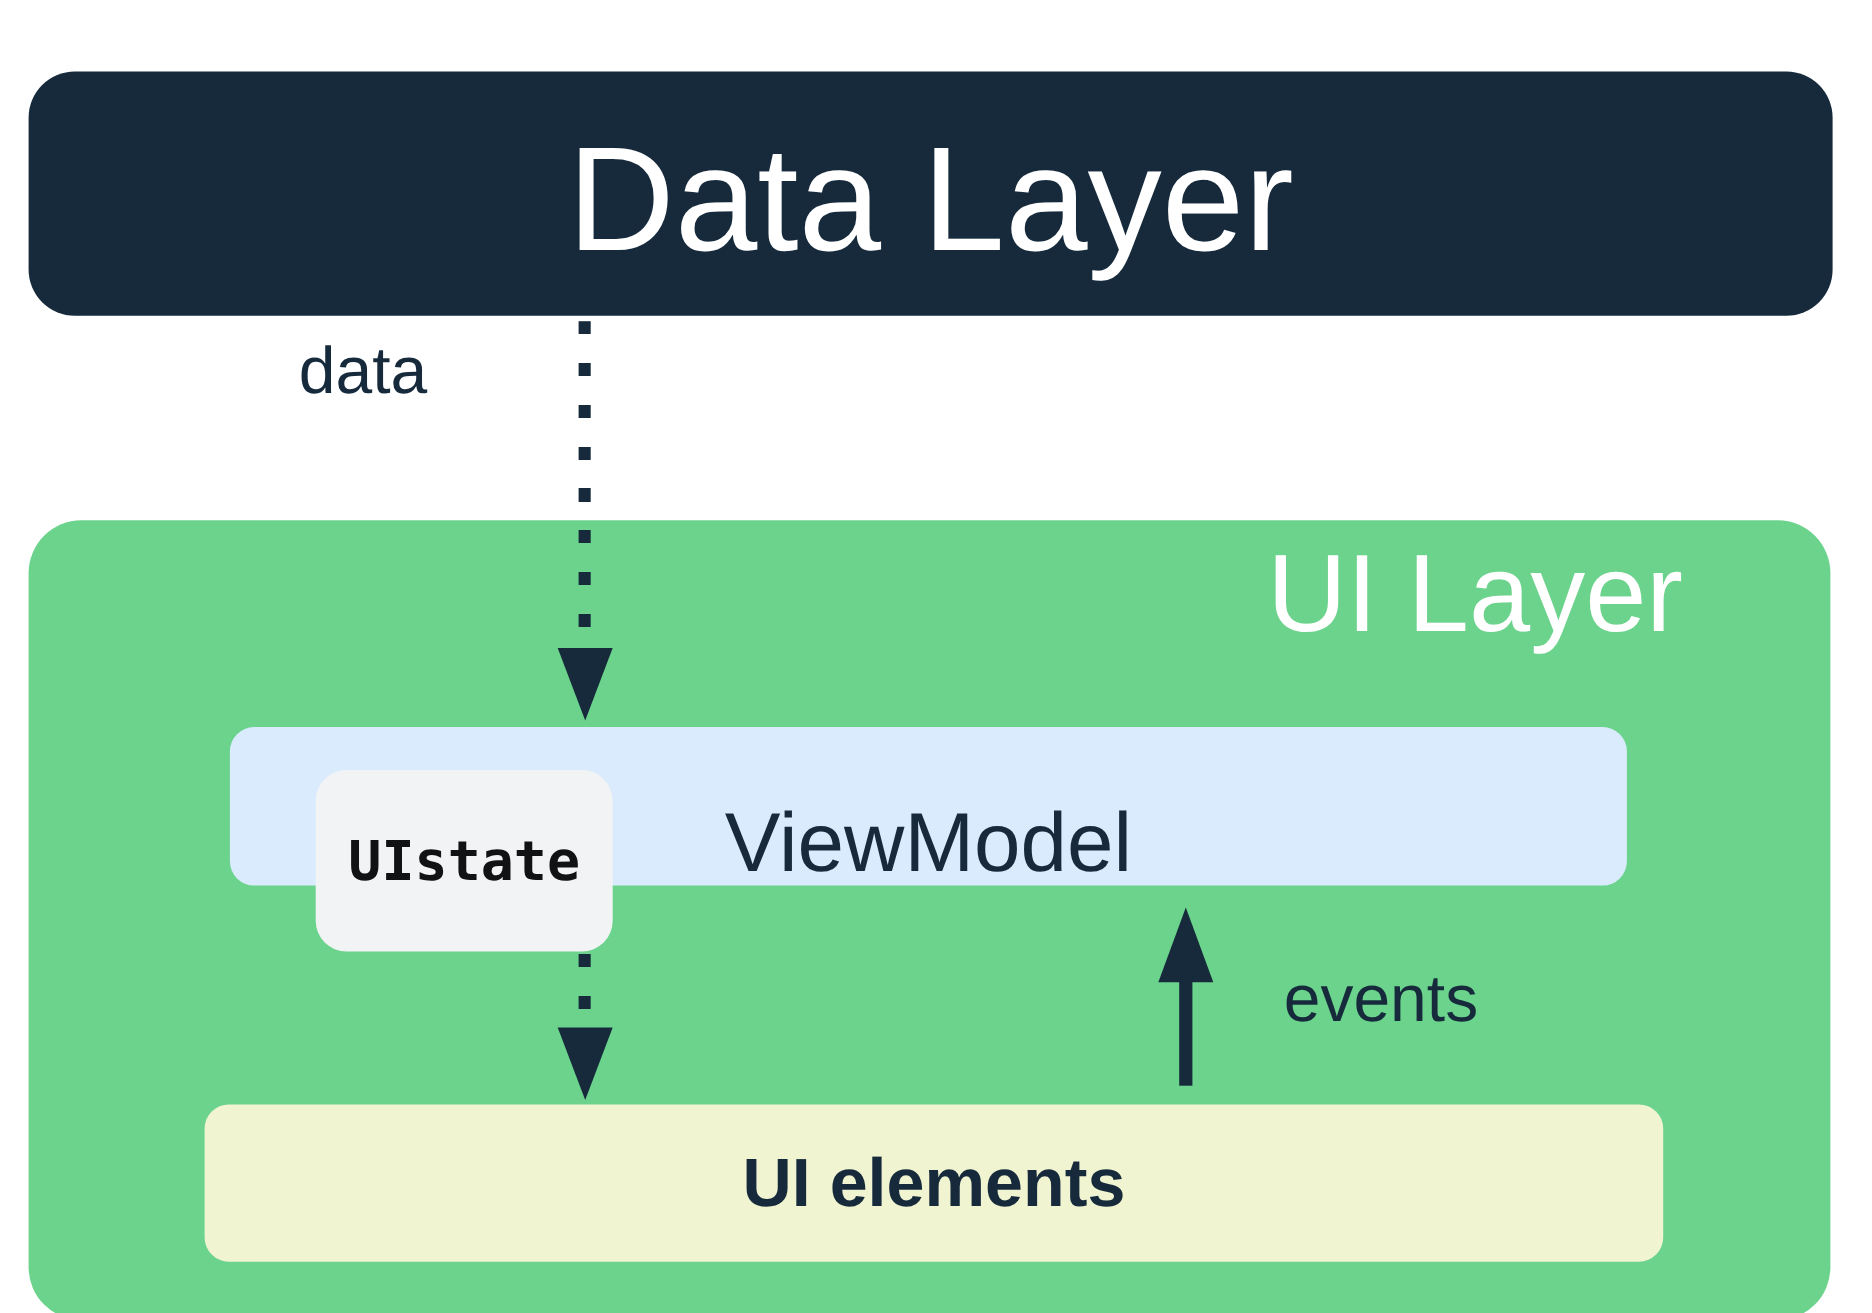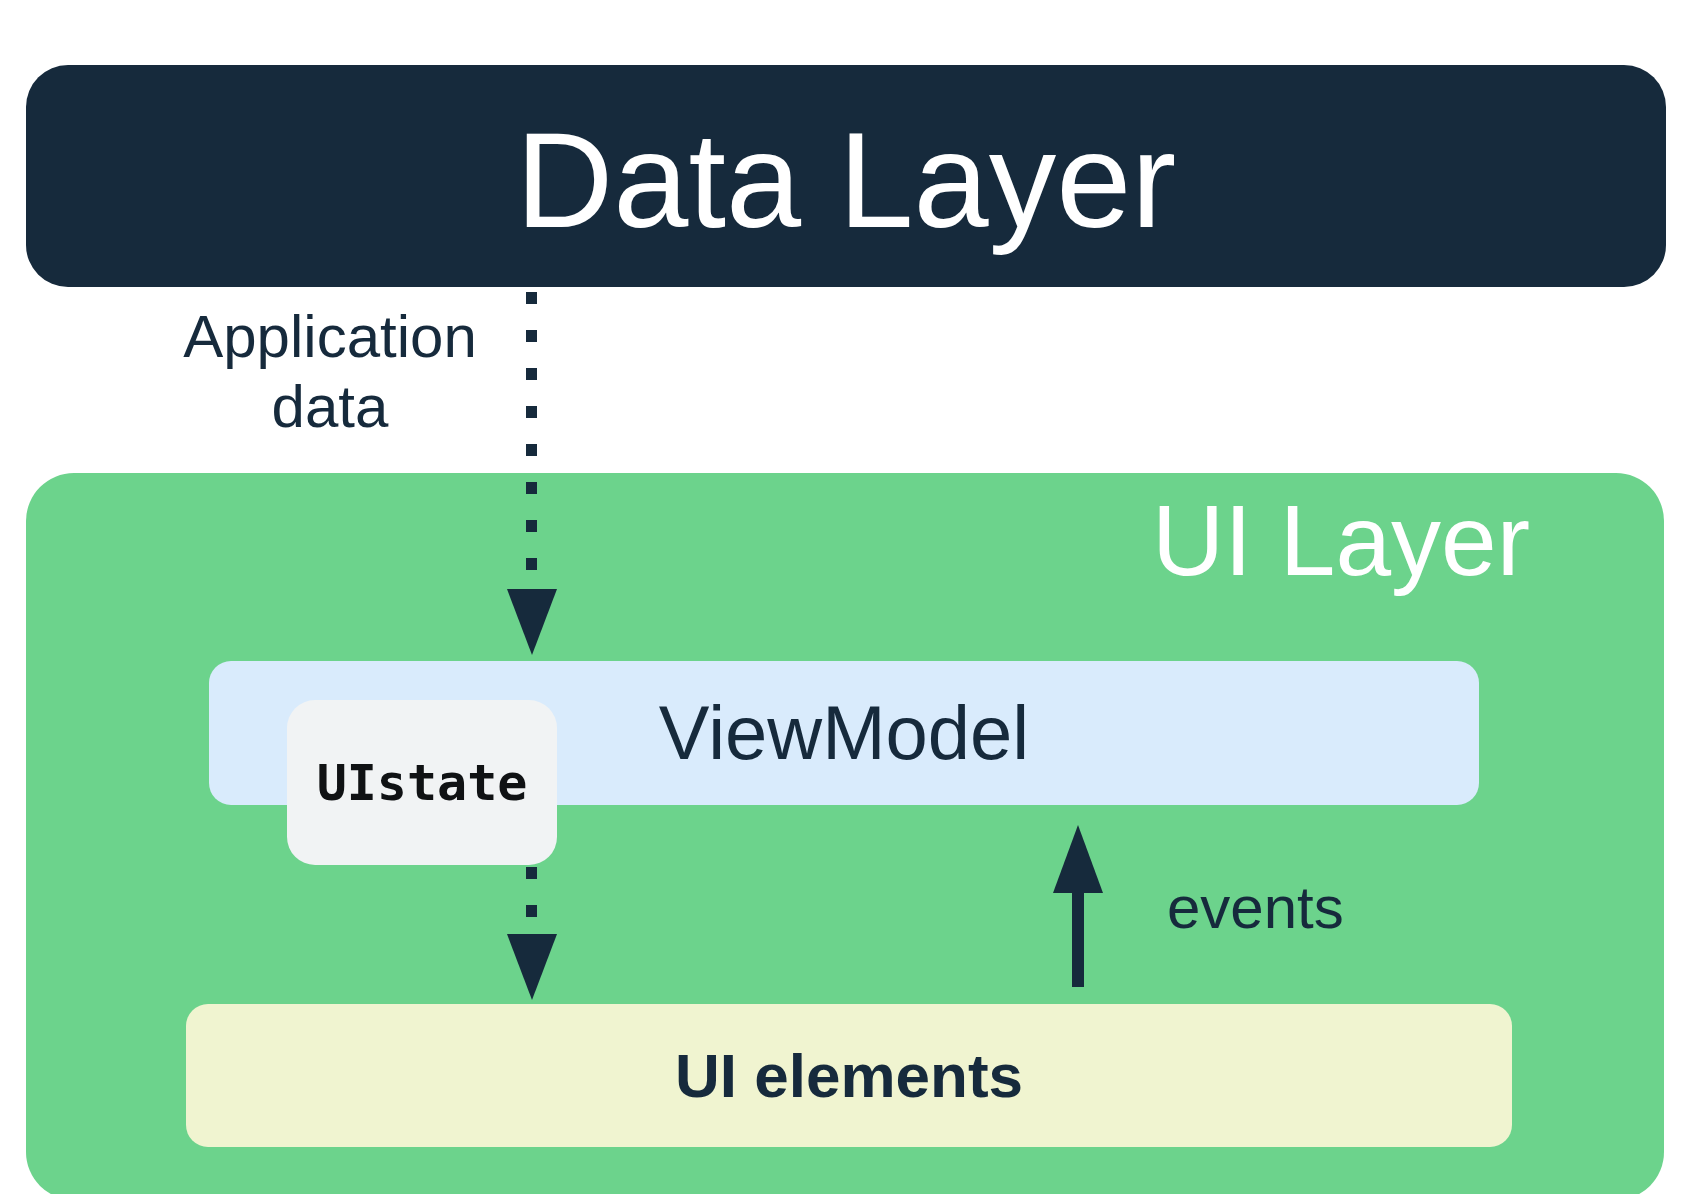--- a/index.html
+++ b/index.html
@@ -35,21 +35,21 @@
   .ui-layer-title {
     right: 172px; top: 445px;
     color: var(--white, #ffffff);
     font-size: 100px;
     line-height: 110px;
   }
   .viewmodel-box {
     left: 209px; top: 621px; width: 1270px; height: 144px;
     background: var(--light_blue, #D9EBFC);
     border-radius: 22px;
-    display: flex; align-items: center; justify-content: center;
+    display: flex; align-items: flex-end; justify-content: center;
   }
   .viewmodel-title {
     color: var(--navy, #162A3C);
     font-size: 76px;
     line-height: 1;
   }
   .ui-elements-box {
     left: 186px; top: 964px; width: 1326px; height: 143px;
     background: var(--pale_yellow, #F0F4D0);
     border-radius: 22px;
@@ -132,21 +132,20 @@
 </head>
 <body>
 
 <div class="stage">
 
   <div class="abs data-layer-box">
     <div class="data-layer-title">Data Layer</div>
   </div>
 
   <div class="abs app-data-label">
-    <div>Application</div>
     <div>data</div>
   </div>
 
   <div class="abs dash-v dash-a"></div>
   <div class="abs tri-down head-a"></div>
 
   <div class="abs ui-layer-box"></div>
   <div class="abs ui-layer-title">UI Layer</div>
 
   <div class="abs viewmodel-box">

